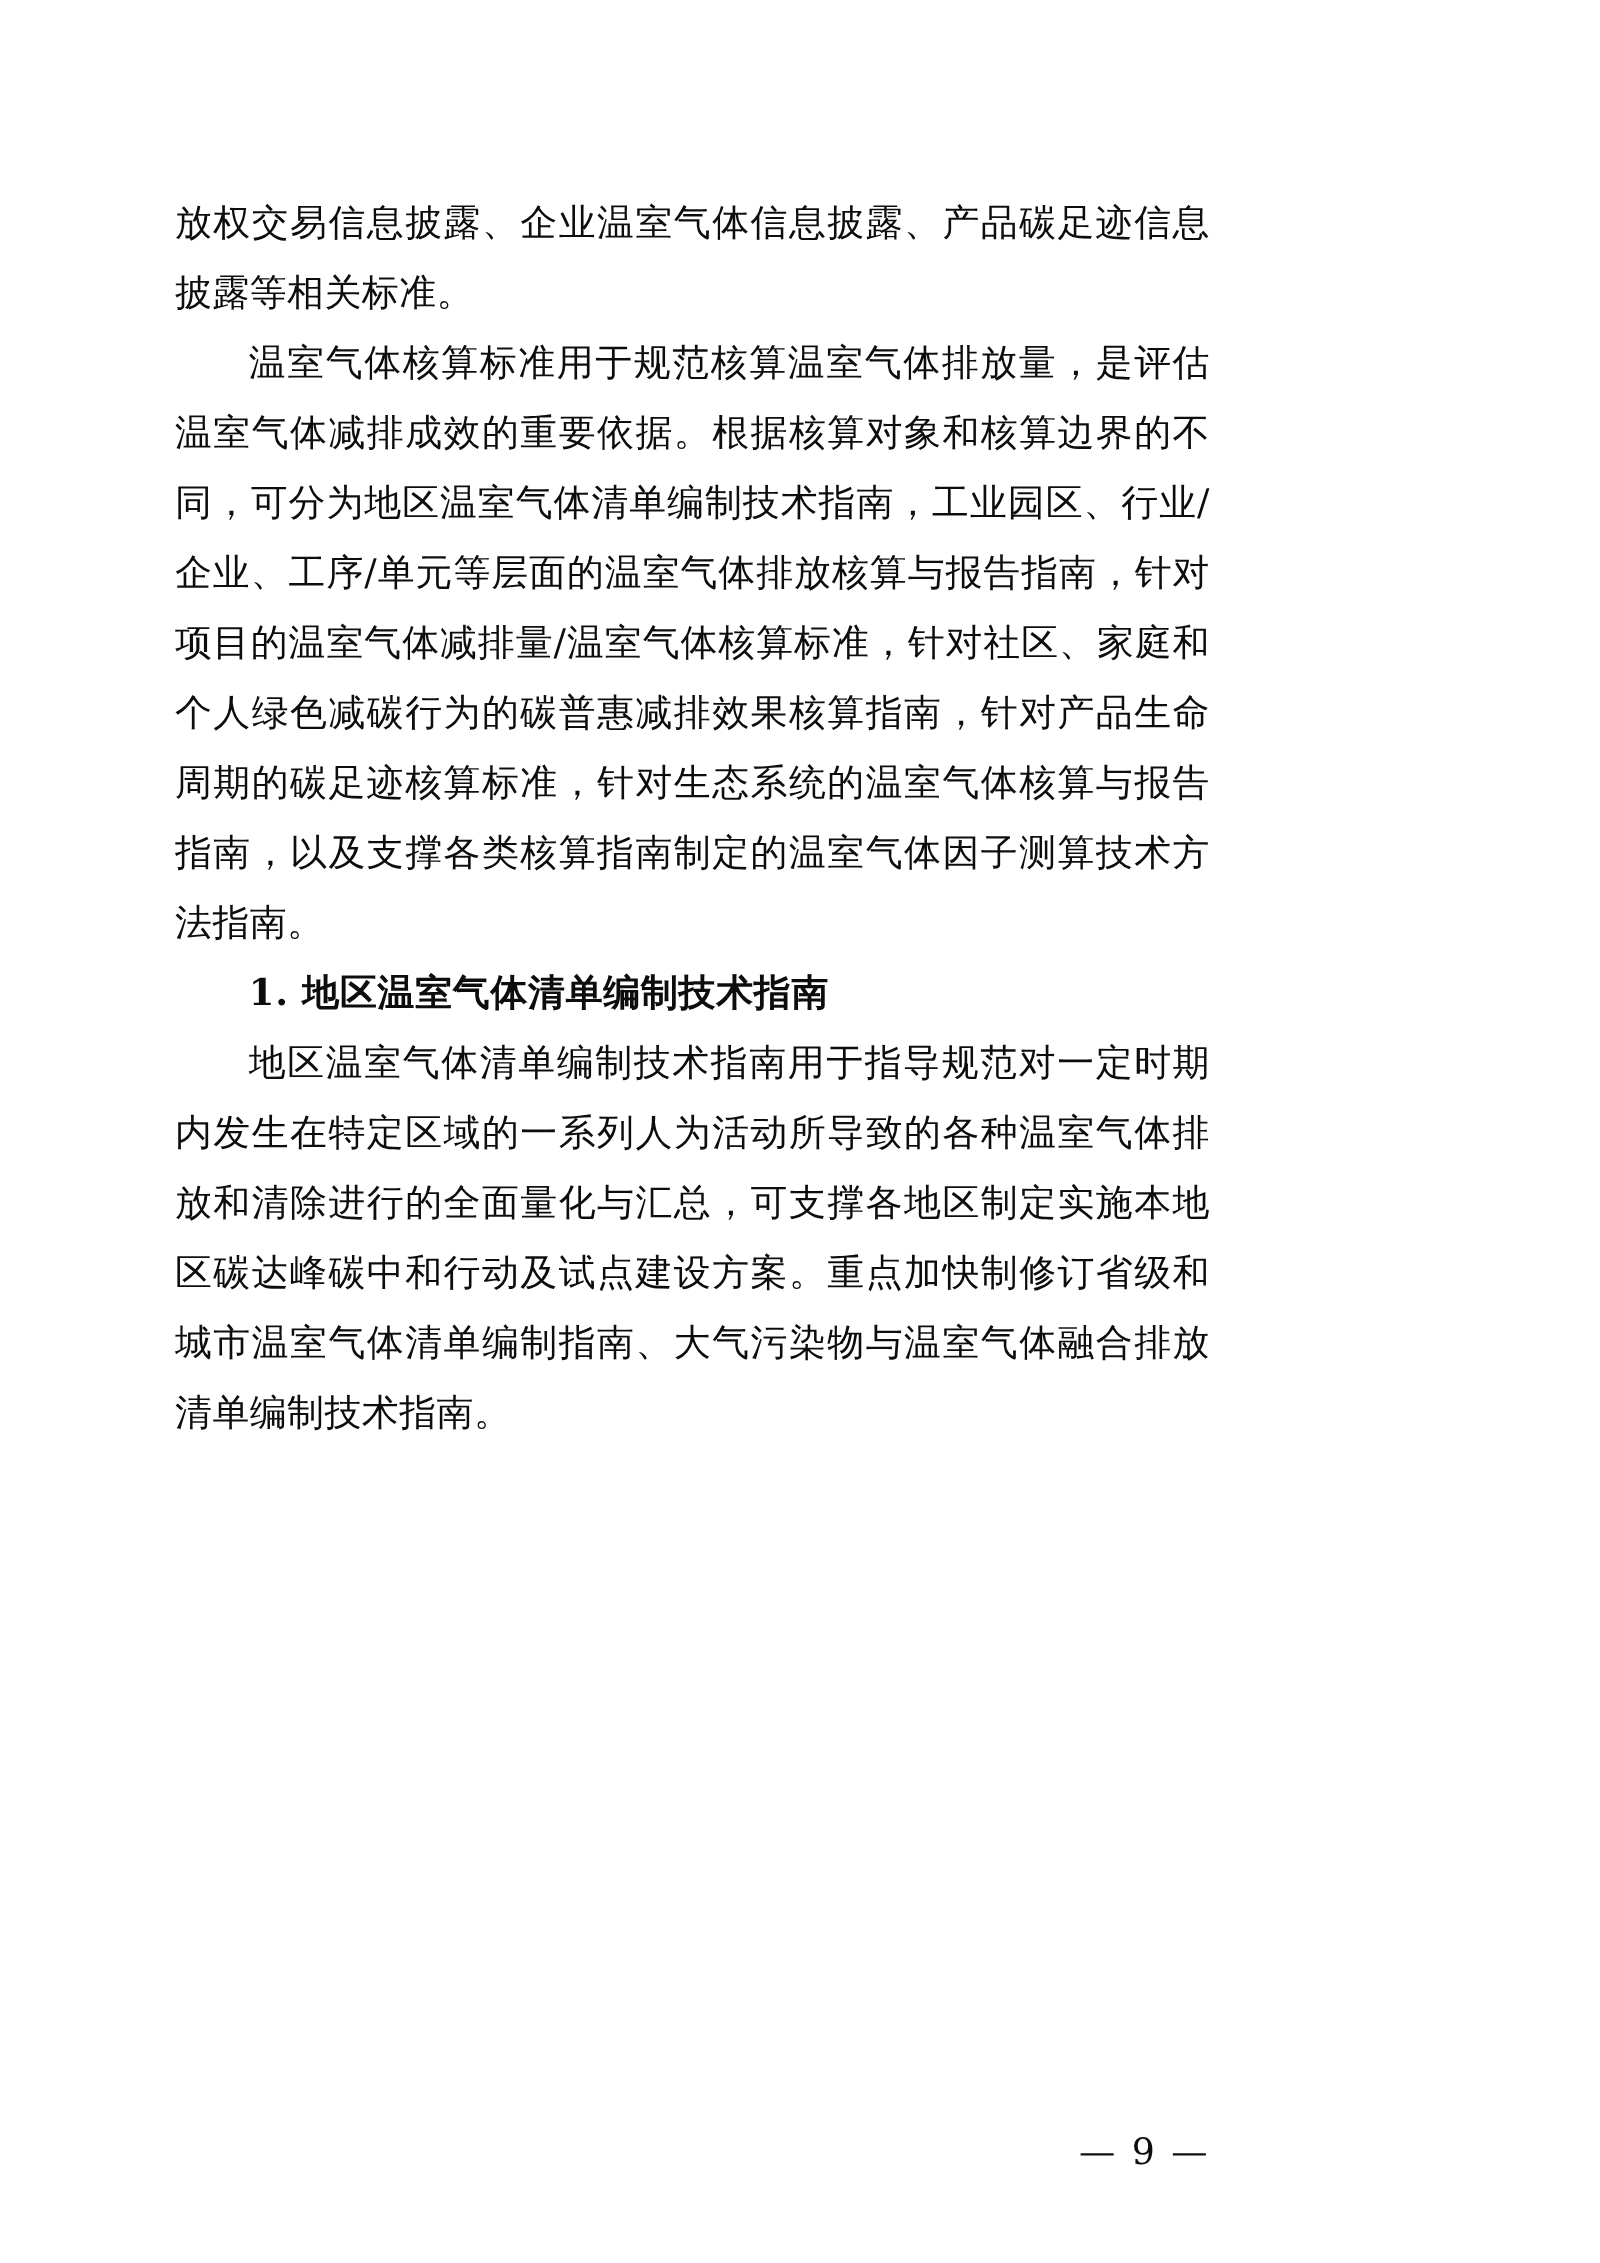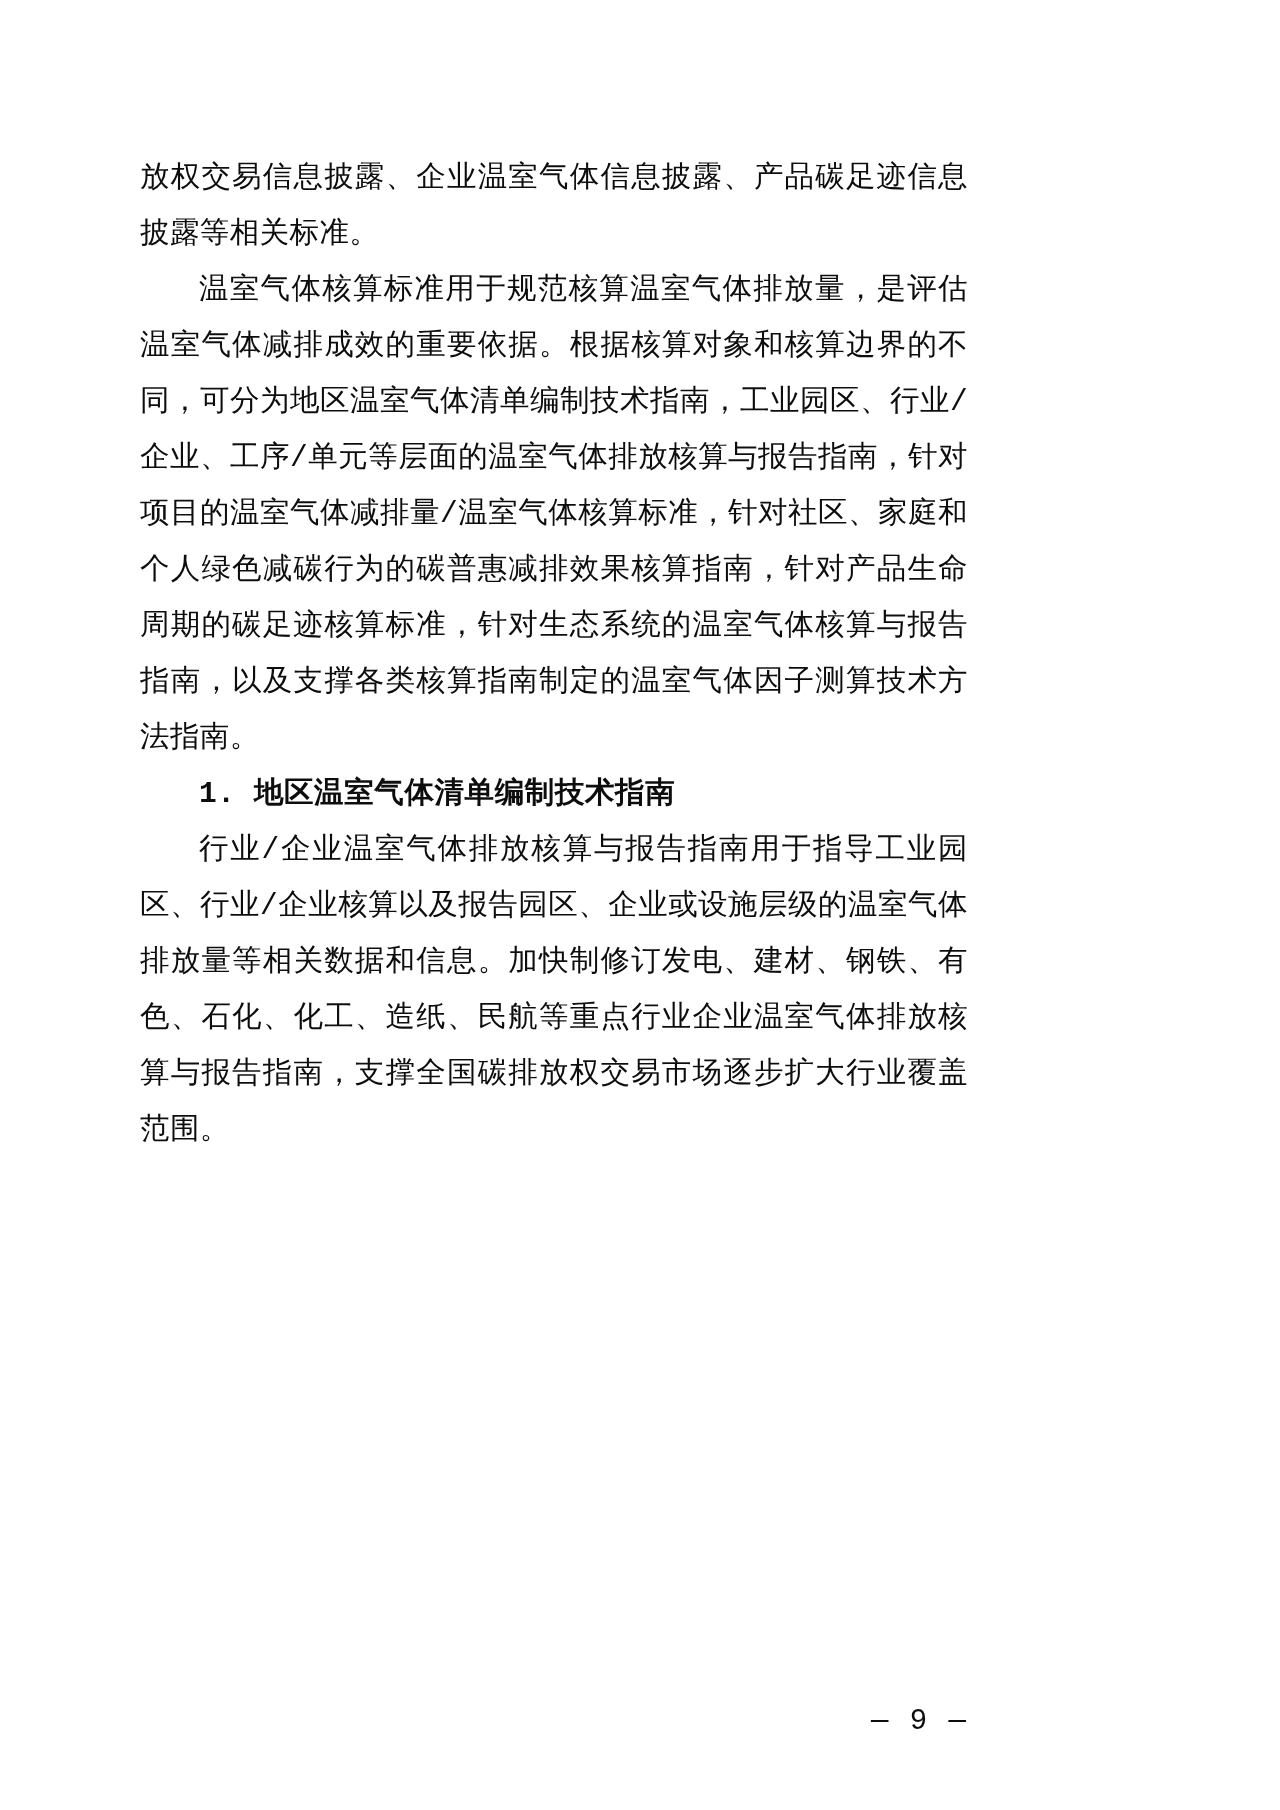--- a/index.html
+++ b/index.html
@@ -12,21 +12,20 @@
     height: 1810px;
     font-family: "DejaVu Serif", "Liberation Serif", serif;
     color: #0d0d0d;
   }
   .page {
     position: relative;
     width: 1108px;
     height: 1810px;
     box-sizing: border-box;
     padding: 150px 140px 60px 140px;
-    font-family: Liberation Mono, monospace;
   }
   .doc-body {
     font-size: 29.5px;
     line-height: 56px;
     letter-spacing: 0.4px;
     text-align: justify;
     text-justify: inter-ideograph;
   }
   p {
     margin: 0;
@@ -63,20 +62,20 @@
 <div class="page">
   <div class="doc-body">
 
     <p class="para cont">放权交易信息披露、企业温室气体信息披露、产品碳足迹信息披露等相关标准。</p>
 
 
     <p class="para">温室气体核算标准用于规范核算温室气体排放量，是评估温室气体减排成效的重要依据。根据核算对象和核算边界的不同，可分为地区温室气体清单编制技术指南，工业园区、行业/企业、工序/单元等层面的温室气体排放核算与报告指南，针对项目的温室气体减排量/温室气体核算标准，针对社区、家庭和个人绿色减碳行为的碳普惠减排效果核算指南，针对产品生命周期的碳足迹核算标准，针对生态系统的温室气体核算与报告指南，以及支撑各类核算指南制定的温室气体因子测算技术方法指南。</p>
 
     <p class="heading-num">1. 地区温室气体清单编制技术指南</p>
 
+    <p class="para">地区温室气体清单编制技术指南用于指导规范对一定时期内发生在特定区域的一系列人为活动所导致的各种温室气体排放和清除进行的全面量化与汇总，可支撑各地区制定实施本地区碳达峰碳中和行动及试点建设方案。重点加快制修订省级和城市温室气体清单编制指南、大气污染物与温室气体融合排放清单编制技术指南。</p>
 
 
-    <p class="para">行业/企业温室气体排放核算与报告指南用于指导工业园区、行业/企业核算以及报告园区、企业或设施层级的温室气体排放量等相关数据和信息。加快制修订发电、建材、钢铁、有色、石化、化工、造纸、民航等重点行业企业温室气体排放核算与报告指南，支撑全国碳排放权交易市场逐步扩大行业覆盖范围。</p>
 
   </div>
 
   <div class="footer">— 9 —</div>
 </div>
 
 </body></html>

